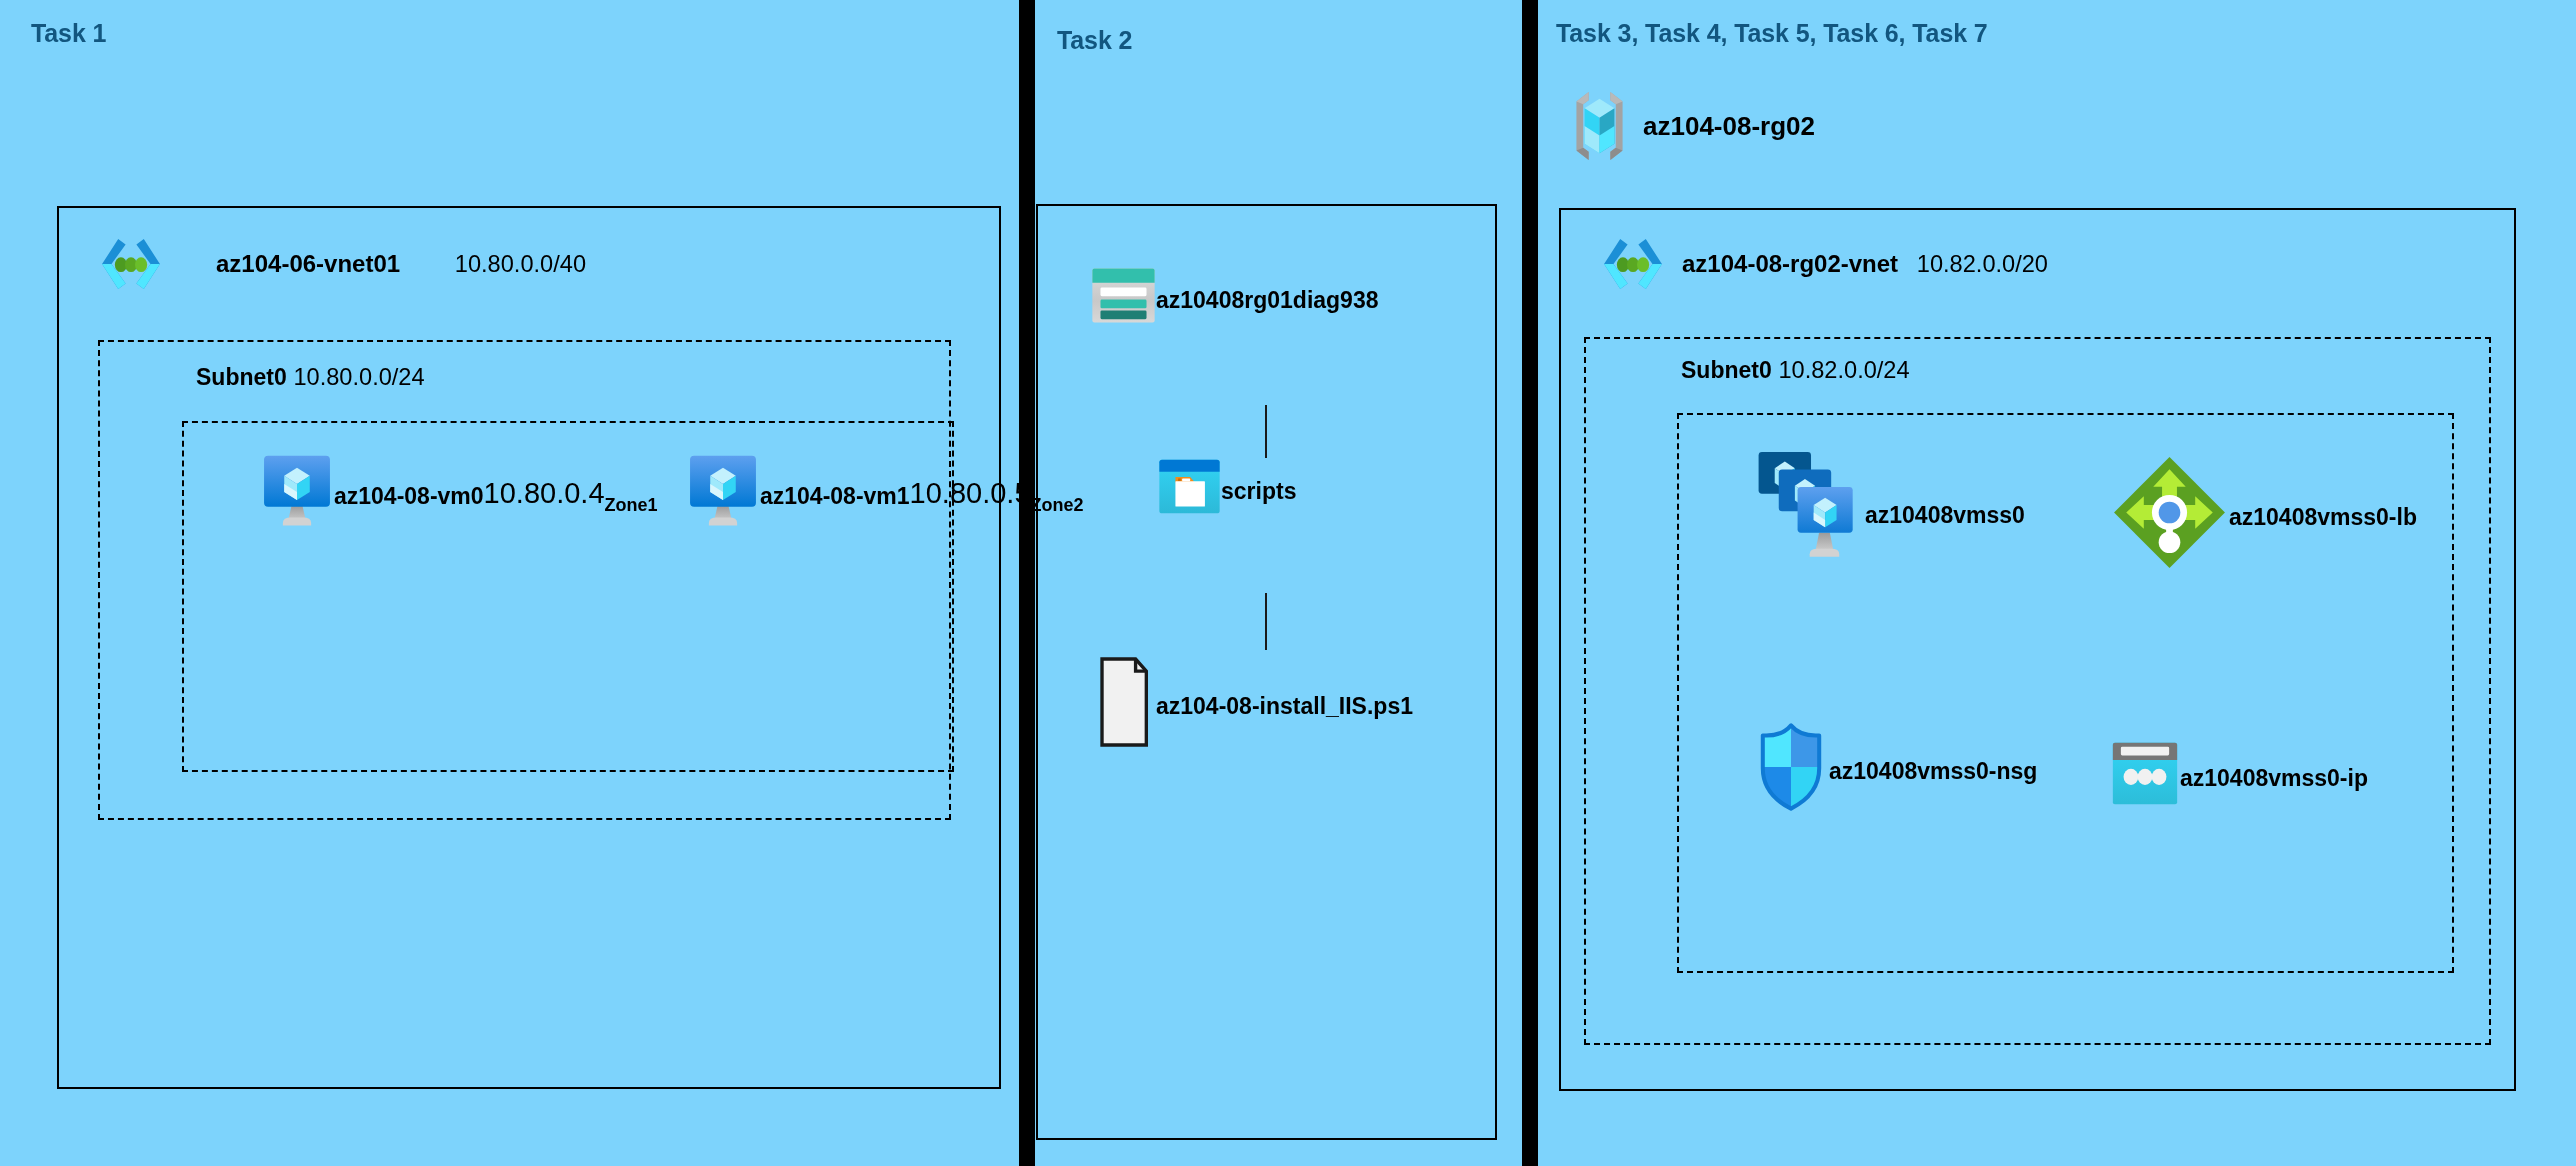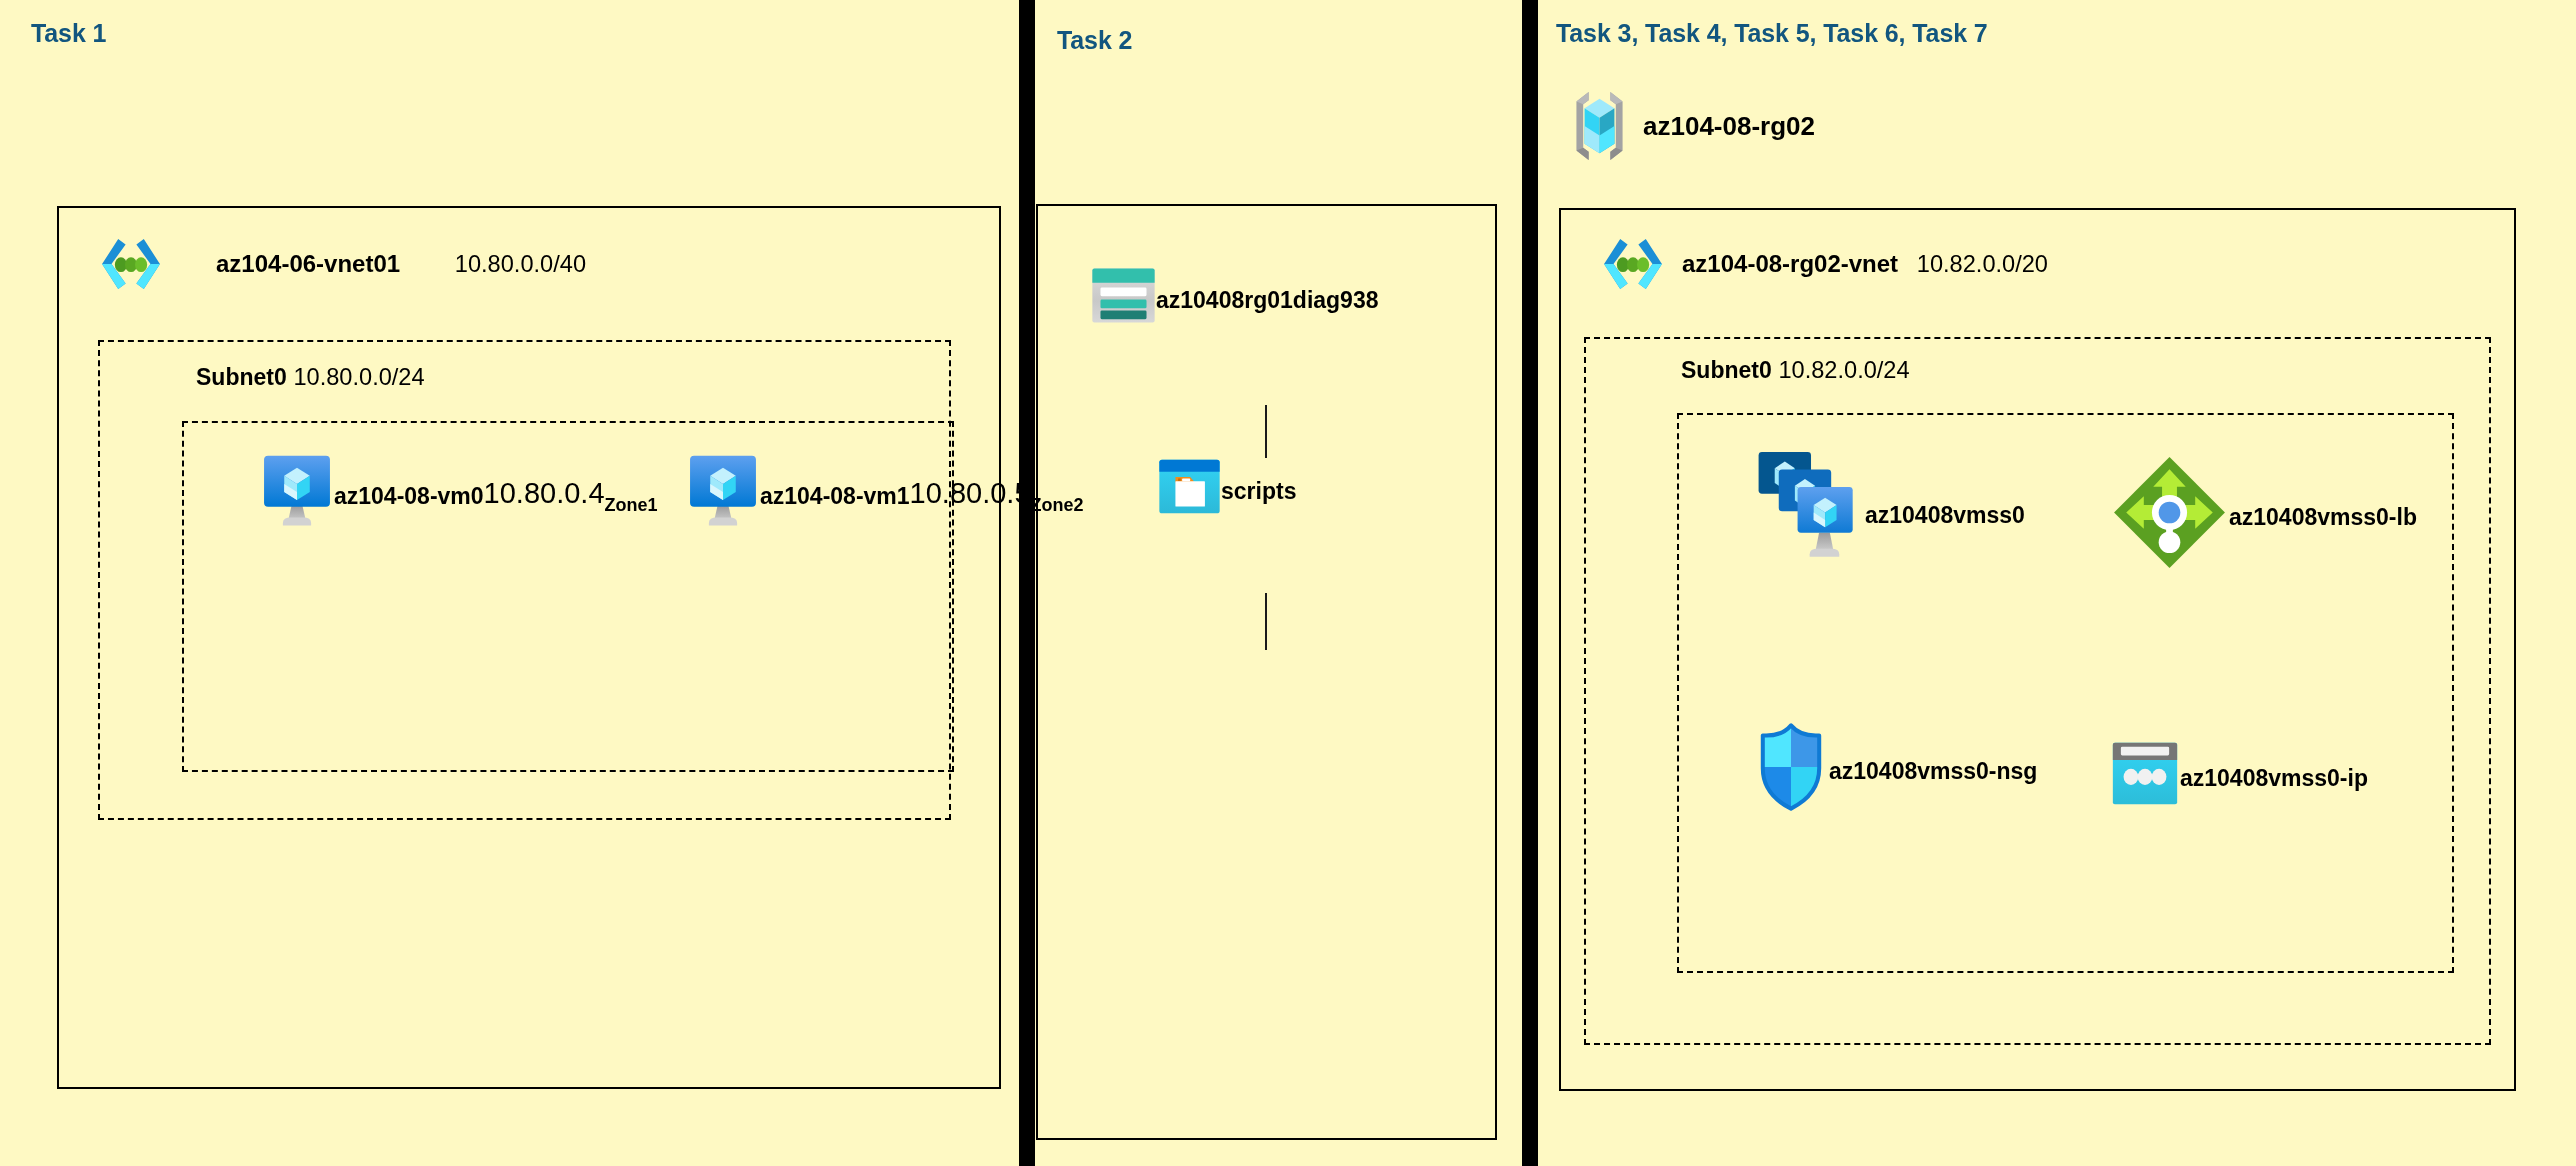--- a/index.html
+++ b/index.html
@@ -6,21 +6,21 @@
   html, body {
     margin: 0; padding: 0;
     width: 2576px; height: 1166px;
     background: #f1f1f1;
     font-family: "Liberation Sans", sans-serif;
     overflow: hidden;
   }
   .canvas {
     position: relative;
     width: 2576px; height: 1166px;
-    background: #fef9c3;
+    background: #7dd3fc;
   }
 
   
   .divider {
     position: absolute;
     top: 0;
     width: 16px;
     height: 1166px;
     background: #000000;
   }
@@ -266,20 +266,29 @@
         <rect x="30" y="30" width="4" height="4" fill="#c96f0e"></rect>
         <rect x="36" y="30" width="12" height="4" rx="1" fill="#ffffff"></rect>
         <rect x="26" y="34" width="44" height="38" rx="1" fill="#ffffff"></rect>
       </svg>
     </span>
     <span class="node-title">scripts</span>
   </div>
 
   <div class="connector" style="left:1265px; top:593px; height:57px;"></div>
 
+  <div class="node" style="left:1091px; top:655px; width:351px;">
+    <span>
+      <svg width="65" height="94" viewBox="0 0 96 140">
+        <path d="M16 6 L66 6 L82 24 L82 134 L16 134 Z" fill="#f1f1f1" stroke="#1a1a1a" stroke-width="5" stroke-linejoin="miter"></path>
+        <path d="M66 6 L66 24 L82 24" fill="none" stroke="#1a1a1a" stroke-width="5"></path>
+      </svg>
+    </span>
+    <span class="node-title">az104-08-install_IIS.ps1</span>
+  </div>
 
   <div class="task-heading" style="left:1556px; top:19px;">Task 3, Task 4, Task 5, Task 6, Task 7</div>
 
   <div class="rg-header" style="left:1571px; top:88px;">
     <span>
       <svg width="57" height="76" viewBox="0 0 84 112">
         <path d="M26 6 L8 20 L8 92 L26 106 L26 94 L18 88 L18 24 L26 18 Z" fill="#a3a3a3"></path>
         <path d="M26 6 L8 20 L18 24 L26 18 Z" fill="#b9b9b9"></path>
         <path d="M8 92 L26 106 L26 94 L18 88 Z" fill="#8d8d8d"></path>
         <path d="M58 6 L76 20 L76 92 L58 106 L58 94 L66 88 L66 24 L58 18 Z" fill="#a3a3a3"></path>

